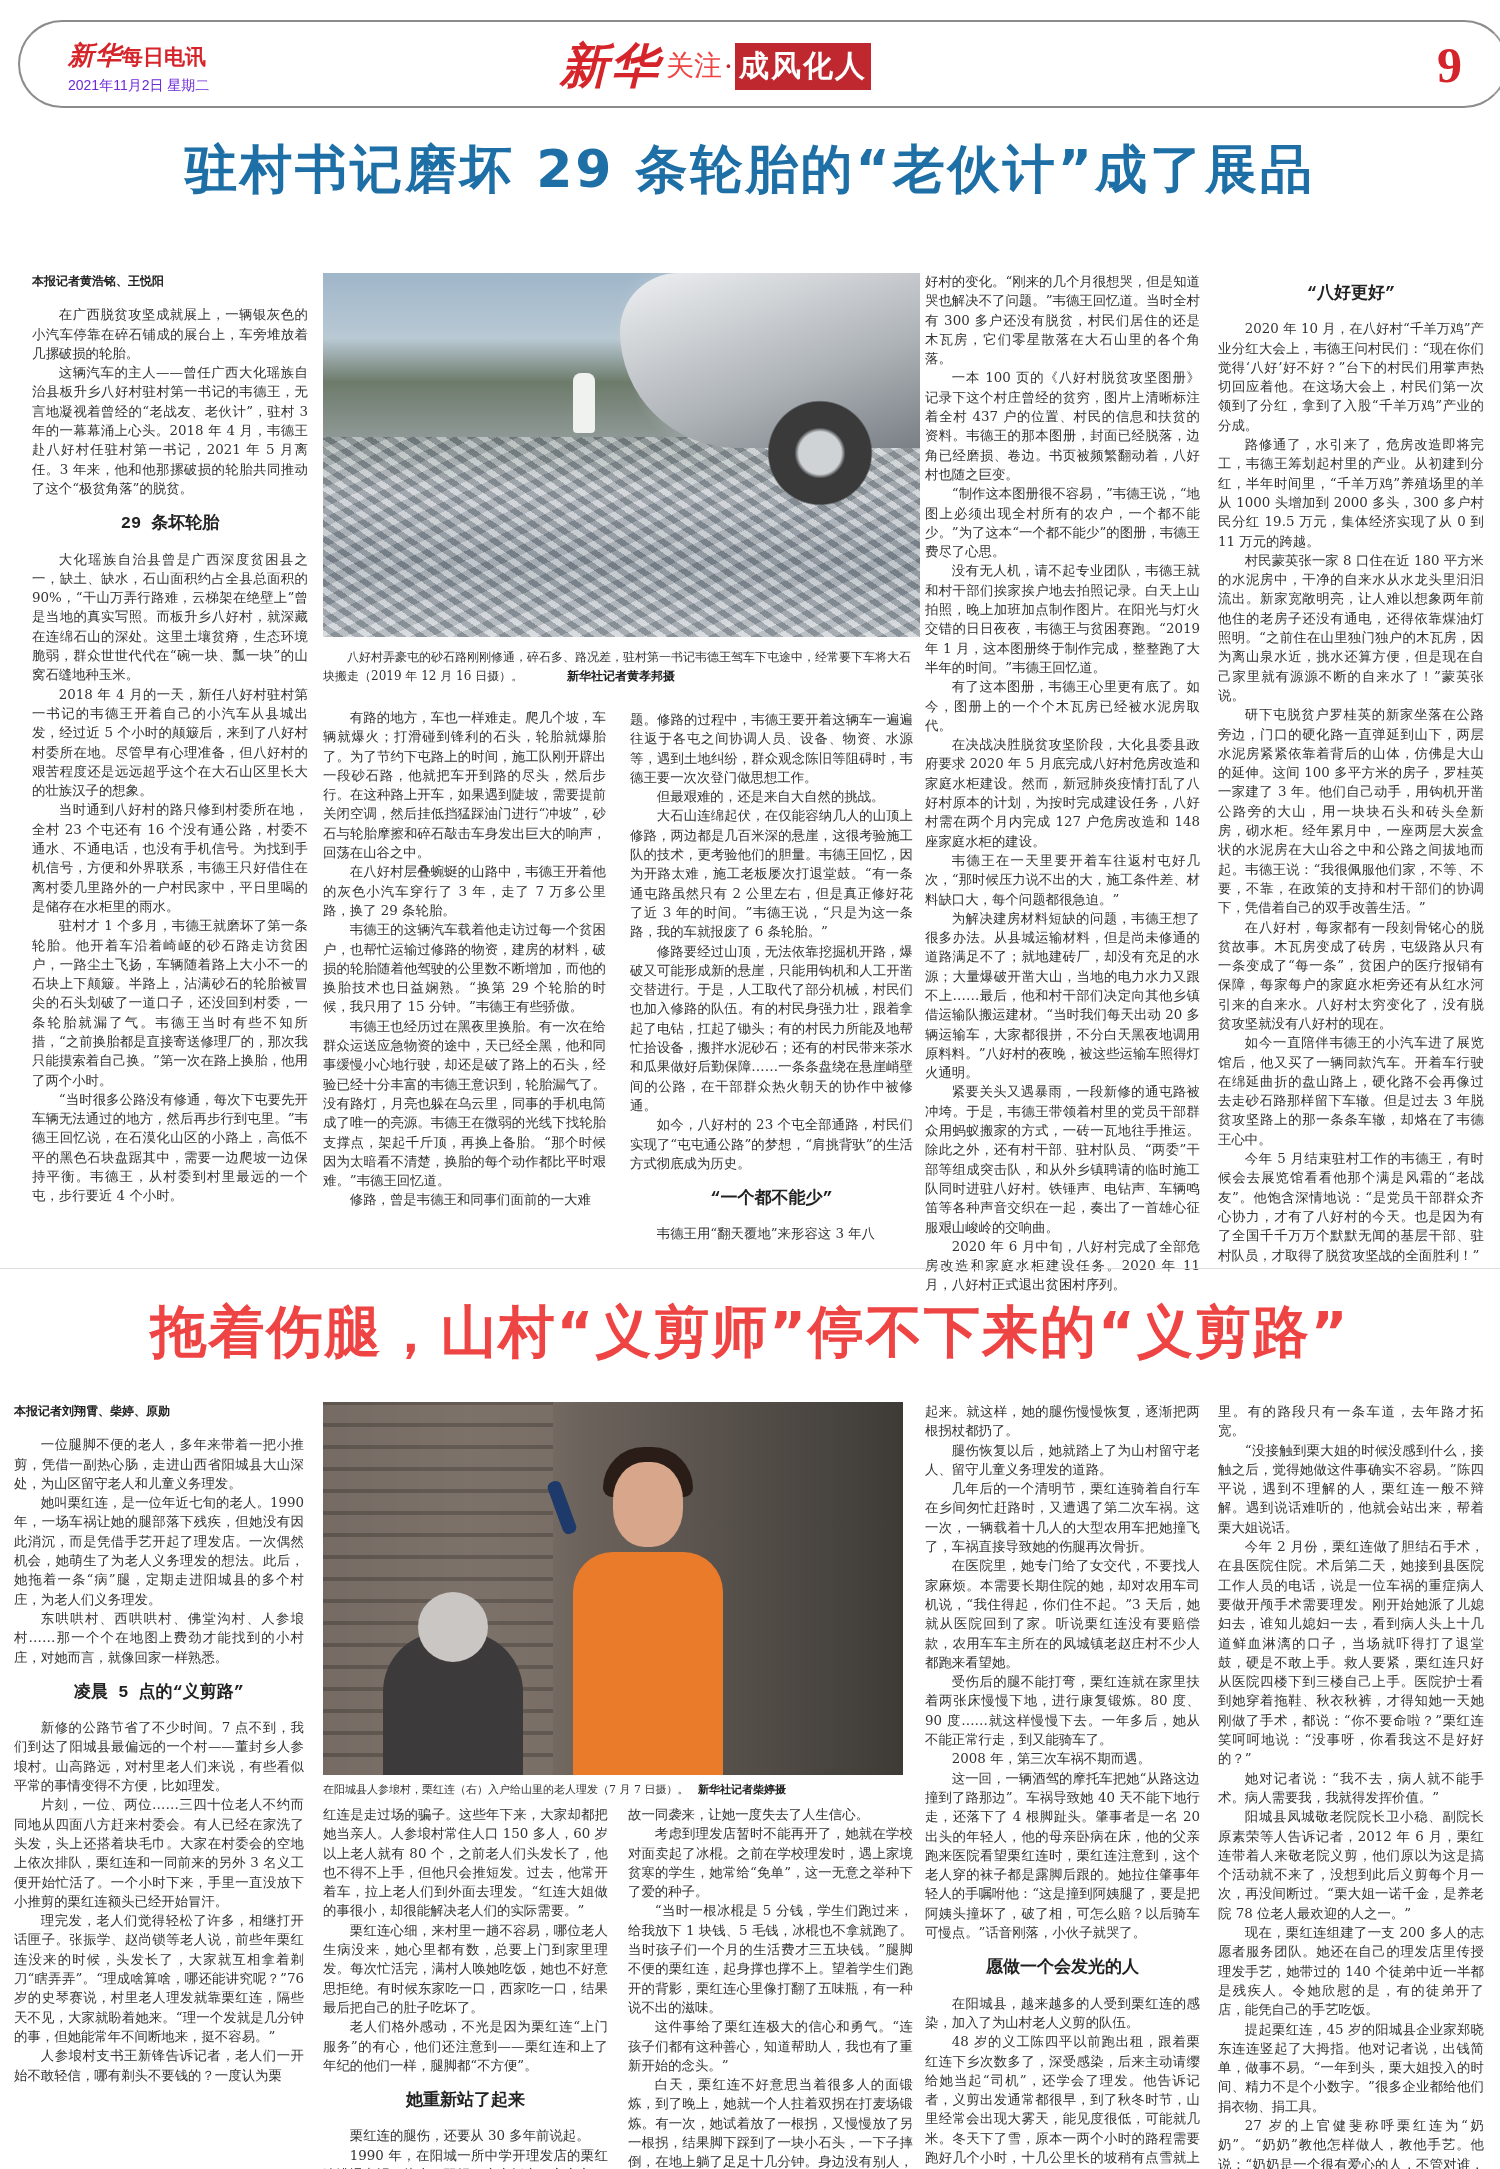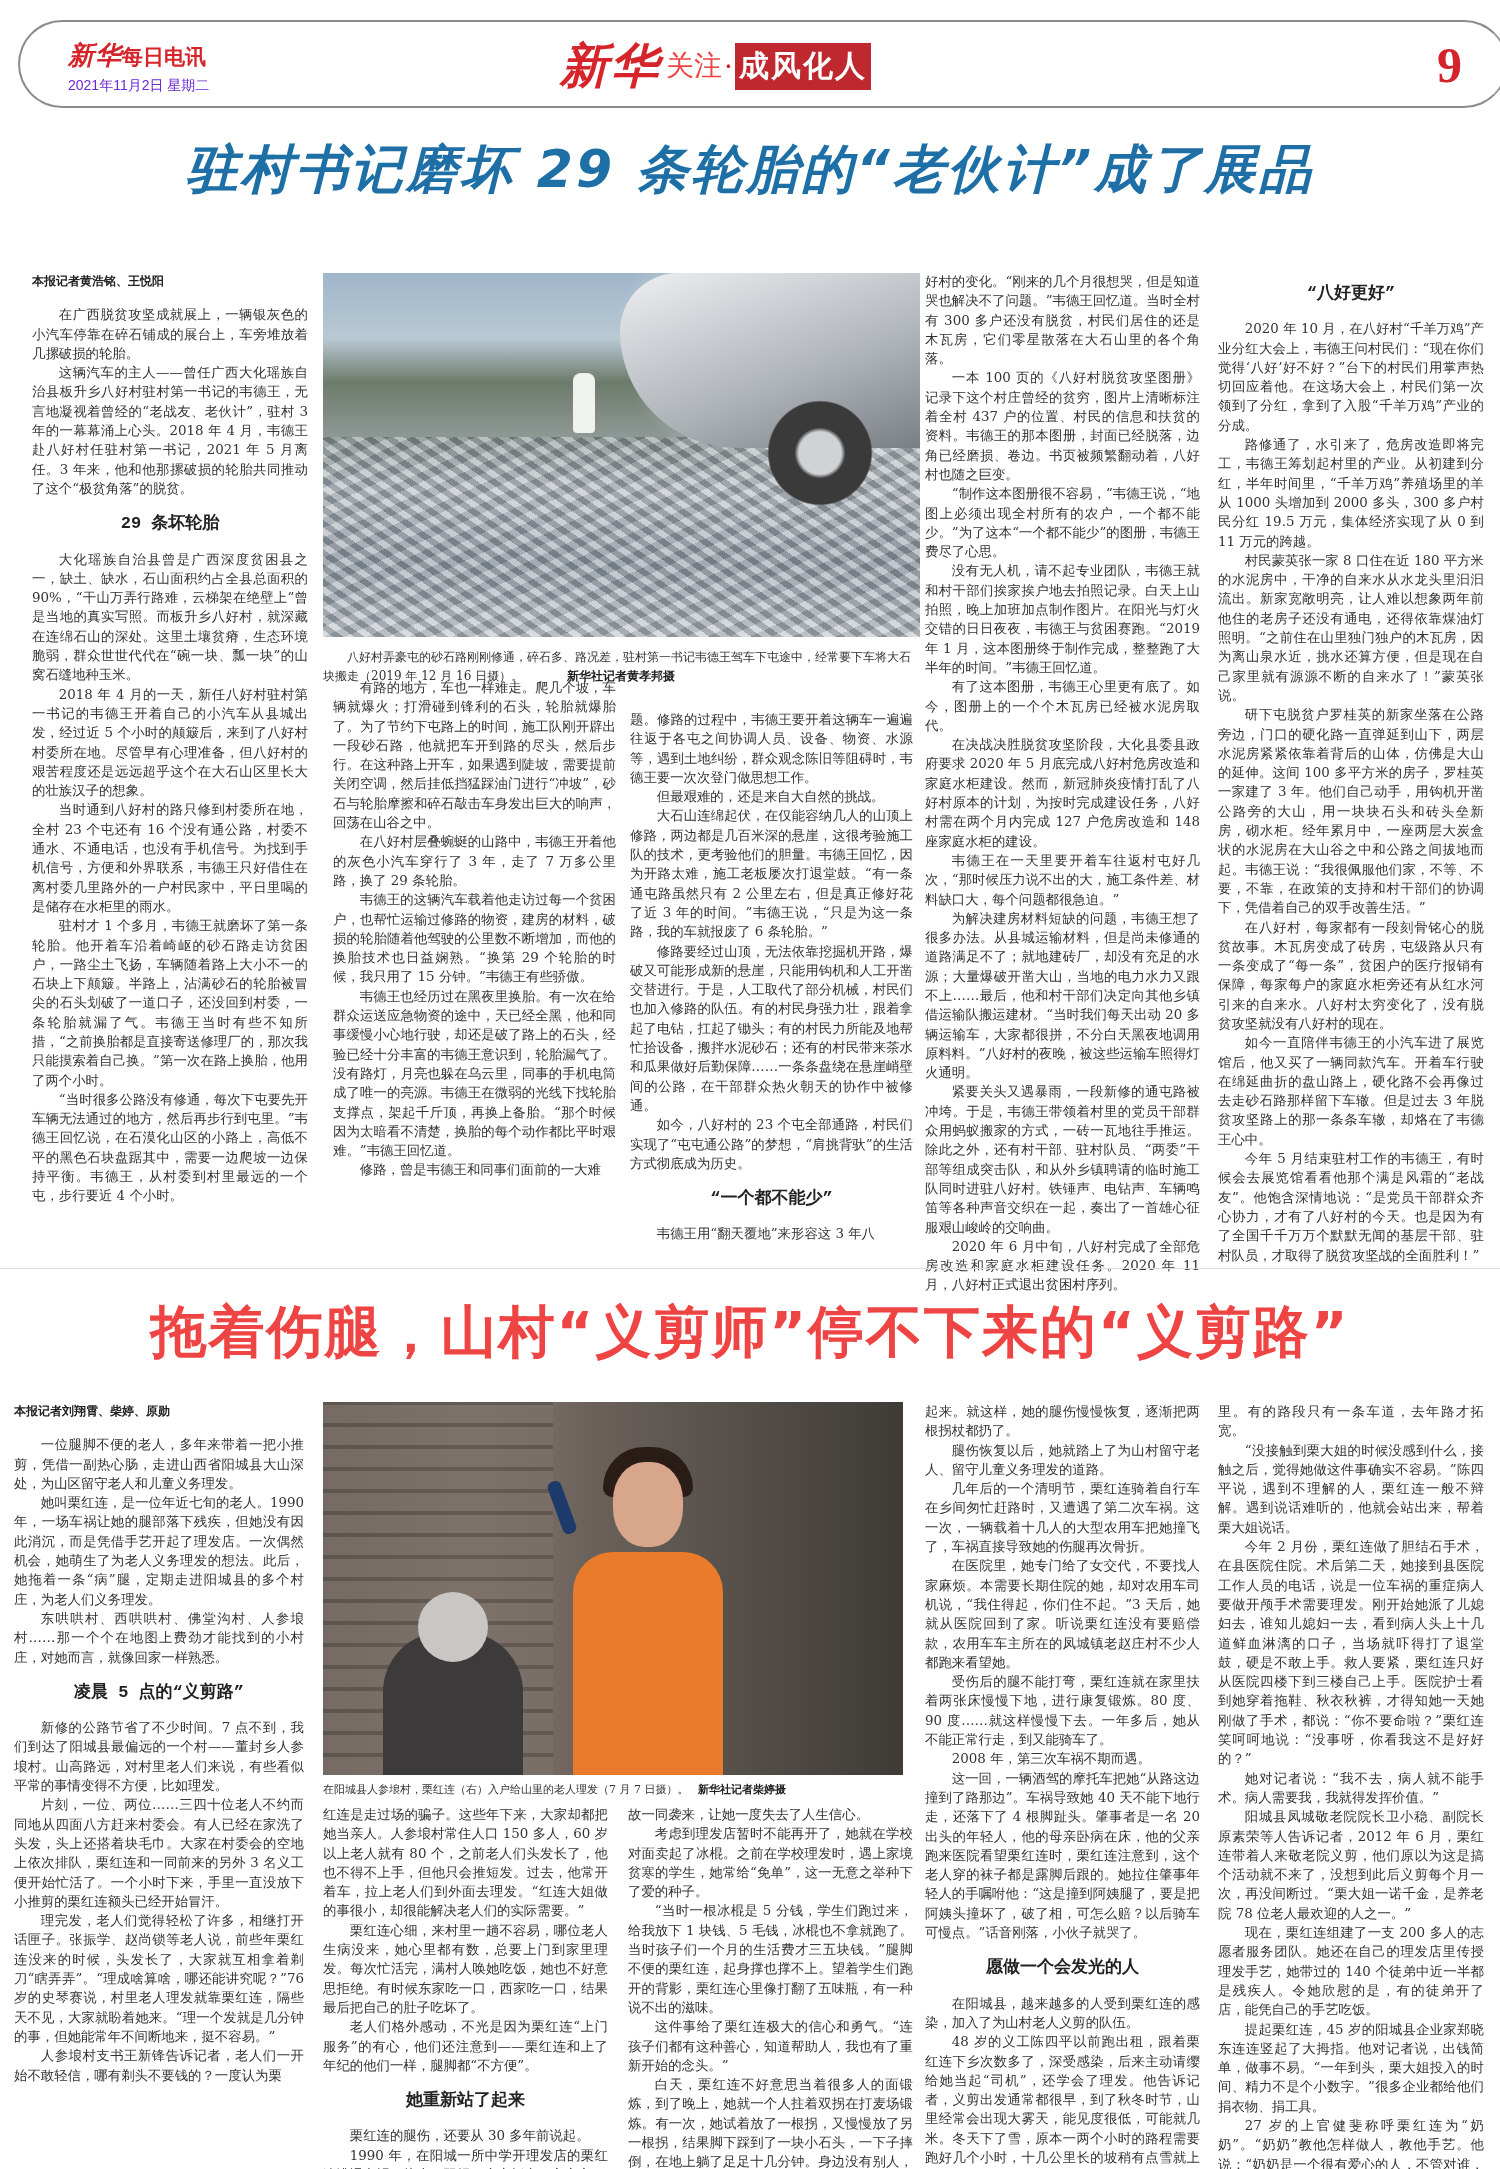--- a/index.html
+++ b/index.html
@@ -16,21 +16,21 @@
   .mast-date { font-family: "Liberation Sans", sans-serif; font-size: 14px; color: #6d28d9; margin-top: 4px; }
   .mast-center { position: absolute; left: 540px; top: 12px; display: flex; align-items: center; }
   .mast-xinhua { color: #d6242b; font-family: "DejaVu Serif", serif; font-weight: bold; font-style: italic; font-size: 48px; letter-spacing: 2px; }
   .mast-guanzhu { color: #ef4444; font-family: "DejaVu Serif", serif; font-size: 28px; margin-left: 6px; }
   .mast-dot { color: #c8232b; font-size: 28px; margin: 0 2px; }
   .mast-tag { background: #c0282f; color: #fff; font-family: "DejaVu Sans", sans-serif; font-weight: bold; font-size: 30px; padding: 3px 4px; letter-spacing: 2px; }
   .mast-page { position: absolute; right: 44px; top: 14px; color: #d3232b; font-family: "Liberation Serif", serif; font-weight: bold; font-size: 50px; }
 
   .headline1 {
     position: absolute; left: 0; top: 135px; width: 1500px; text-align: center;
-    font-family: "DejaVu Sans", sans-serif; font-weight: bold; font-size: 52px; color: #1d6fa5; letter-spacing: 3px; font-style: italic;
+    font-family: "DejaVu Sans", sans-serif; font-weight: bold; font-size: 52px; color: #1d6fa5; letter-spacing: 3px;
   }
   .headline2 {
     position: absolute; left: 0; top: 1295px; width: 1500px; text-align: center;
     font-family: "DejaVu Sans", sans-serif; font-weight: bold; font-size: 56px; color: #ef4444; letter-spacing: 2px;
   }
 
   .col { position: absolute; font-size: 13.4px; line-height: 19.3px; text-align: justify; color: #333; }
   .col p { text-indent: 2em; }
   .byline { font-family: "DejaVu Sans", sans-serif; font-weight: bold; font-size: 12px; color: #222; margin-bottom: 14px; }
   .subhead { font-family: Liberation Mono, monospace; font-weight: bold; font-size: 17px; text-align: center; color: #222; margin: 16px 0 16px; text-indent: 0 !important; }
@@ -104,21 +104,21 @@
   <div class="rocks"></div>
   <div class="car"></div>
   <div class="wheel"></div>
   <div class="person"></div>
 </div>
 <div class="caption" style="left:323px; top:648px; width:597px;">
   <span style="padding-left:2em;">八好村弄豪屯的砂石路刚刚修通，碎石多、路况差，驻村第一书记韦德王驾车下屯途中，经常要下车将大石块搬走（2019 年 12 月 16 日摄）。</span>
   <span class="credit">新华社记者黄孝邦摄</span>
 </div>
 
-<div class="col" style="left:323px; top:678px; width:283px;margin-left:10px;">
+<div class="col" style="left:323px; top:708px; width:283px;">
   <p>有路的地方，车也一样难走。爬几个坡，车辆就爆火；打滑碰到锋利的石头，轮胎就爆胎了。为了节约下屯路上的时间，施工队刚开辟出一段砂石路，他就把车开到路的尽头，然后步行。在这种路上开车，如果遇到陡坡，需要提前关闭空调，然后挂低挡猛踩油门进行“冲坡”，砂石与轮胎摩擦和碎石敲击车身发出巨大的响声，回荡在山谷之中。</p>
   <p>在八好村层叠蜿蜒的山路中，韦德王开着他的灰色小汽车穿行了 3 年，走了 7 万多公里路，换了 29 条轮胎。</p>
   <p>韦德王的这辆汽车载着他走访过每一个贫困户，也帮忙运输过修路的物资，建房的材料，破损的轮胎随着他驾驶的公里数不断增加，而他的换胎技术也日益娴熟。“换第 29 个轮胎的时候，我只用了 15 分钟。”韦德王有些骄傲。</p>
   <p>韦德王也经历过在黑夜里换胎。有一次在给群众运送应急物资的途中，天已经全黑，他和同事缓慢小心地行驶，却还是破了路上的石头，经验已经十分丰富的韦德王意识到，轮胎漏气了。没有路灯，月亮也躲在乌云里，同事的手机电筒成了唯一的亮源。韦德王在微弱的光线下找轮胎支撑点，架起千斤顶，再换上备胎。“那个时候因为太暗看不清楚，换胎的每个动作都比平时艰难。”韦德王回忆道。</p>
   <p>修路，曾是韦德王和同事们面前的一大难</p>
 </div>
 
 <div class="col" style="left:630px; top:710px; width:283px;">
   <p style="text-indent:0">题。修路的过程中，韦德王要开着这辆车一遍遍往返于各屯之间协调人员、设备、物资、水源等，遇到土地纠纷，群众观念陈旧等阻碍时，韦德王要一次次登门做思想工作。</p>
   <p>但最艰难的，还是来自大自然的挑战。</p>

